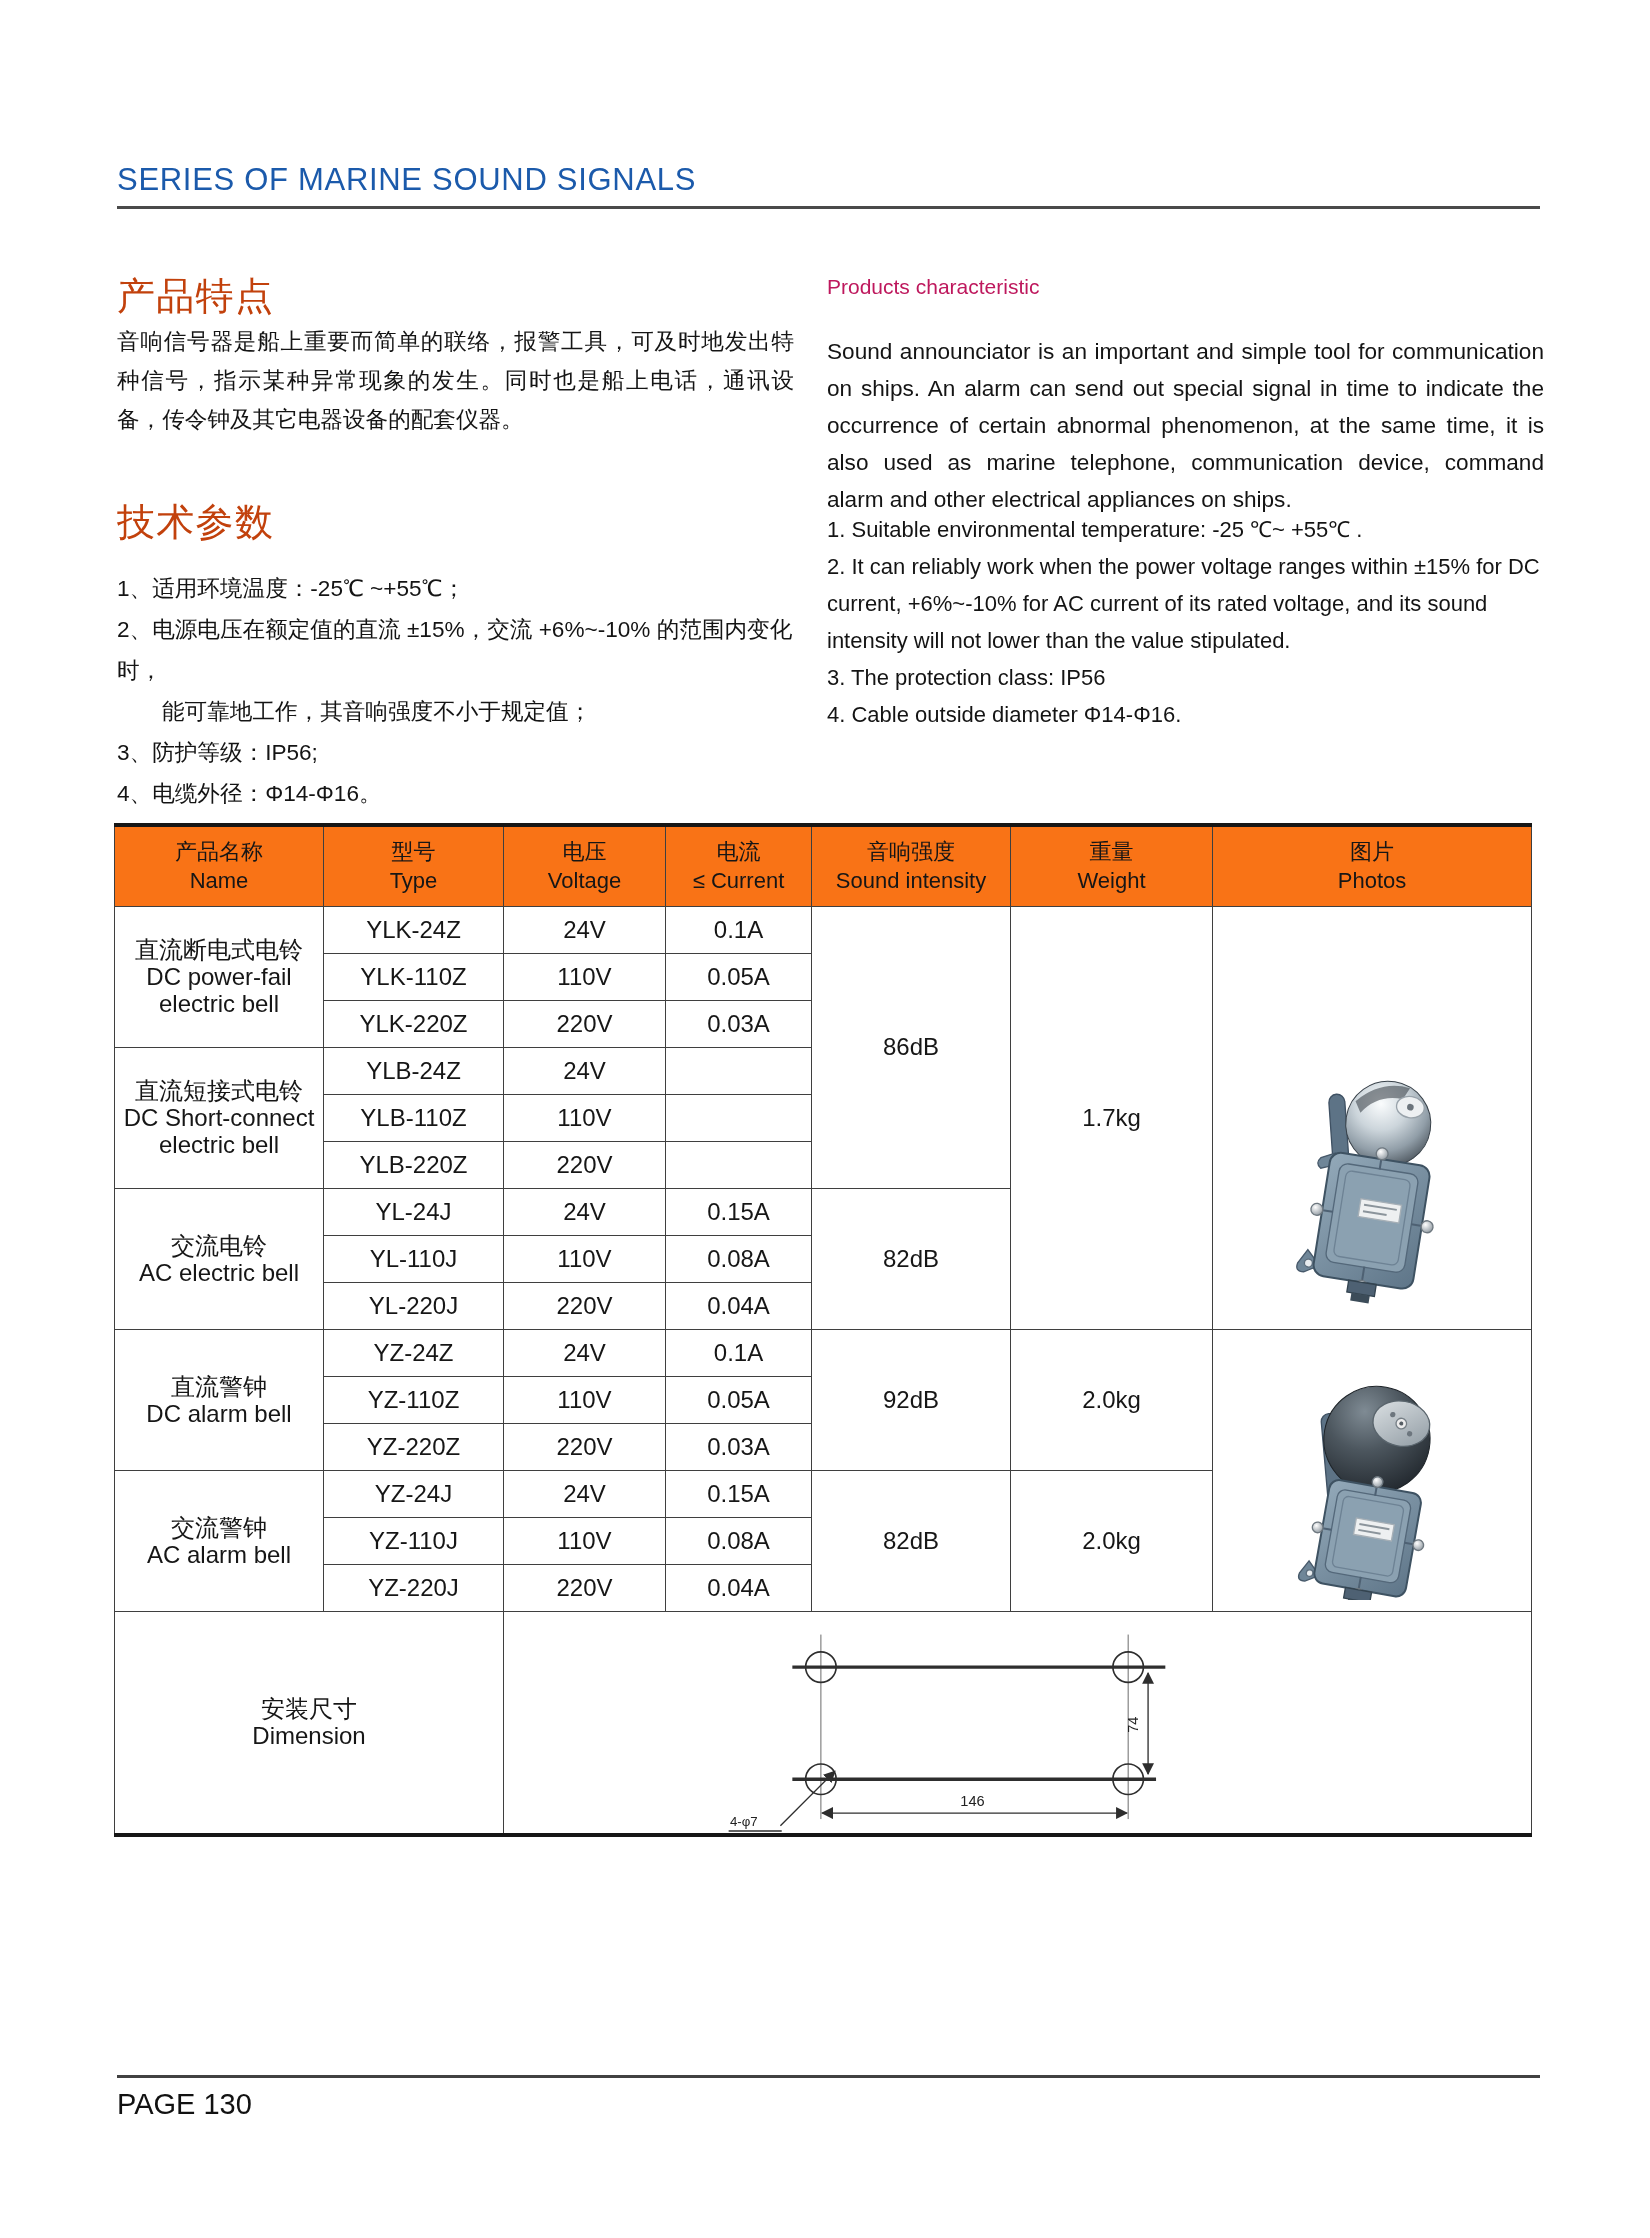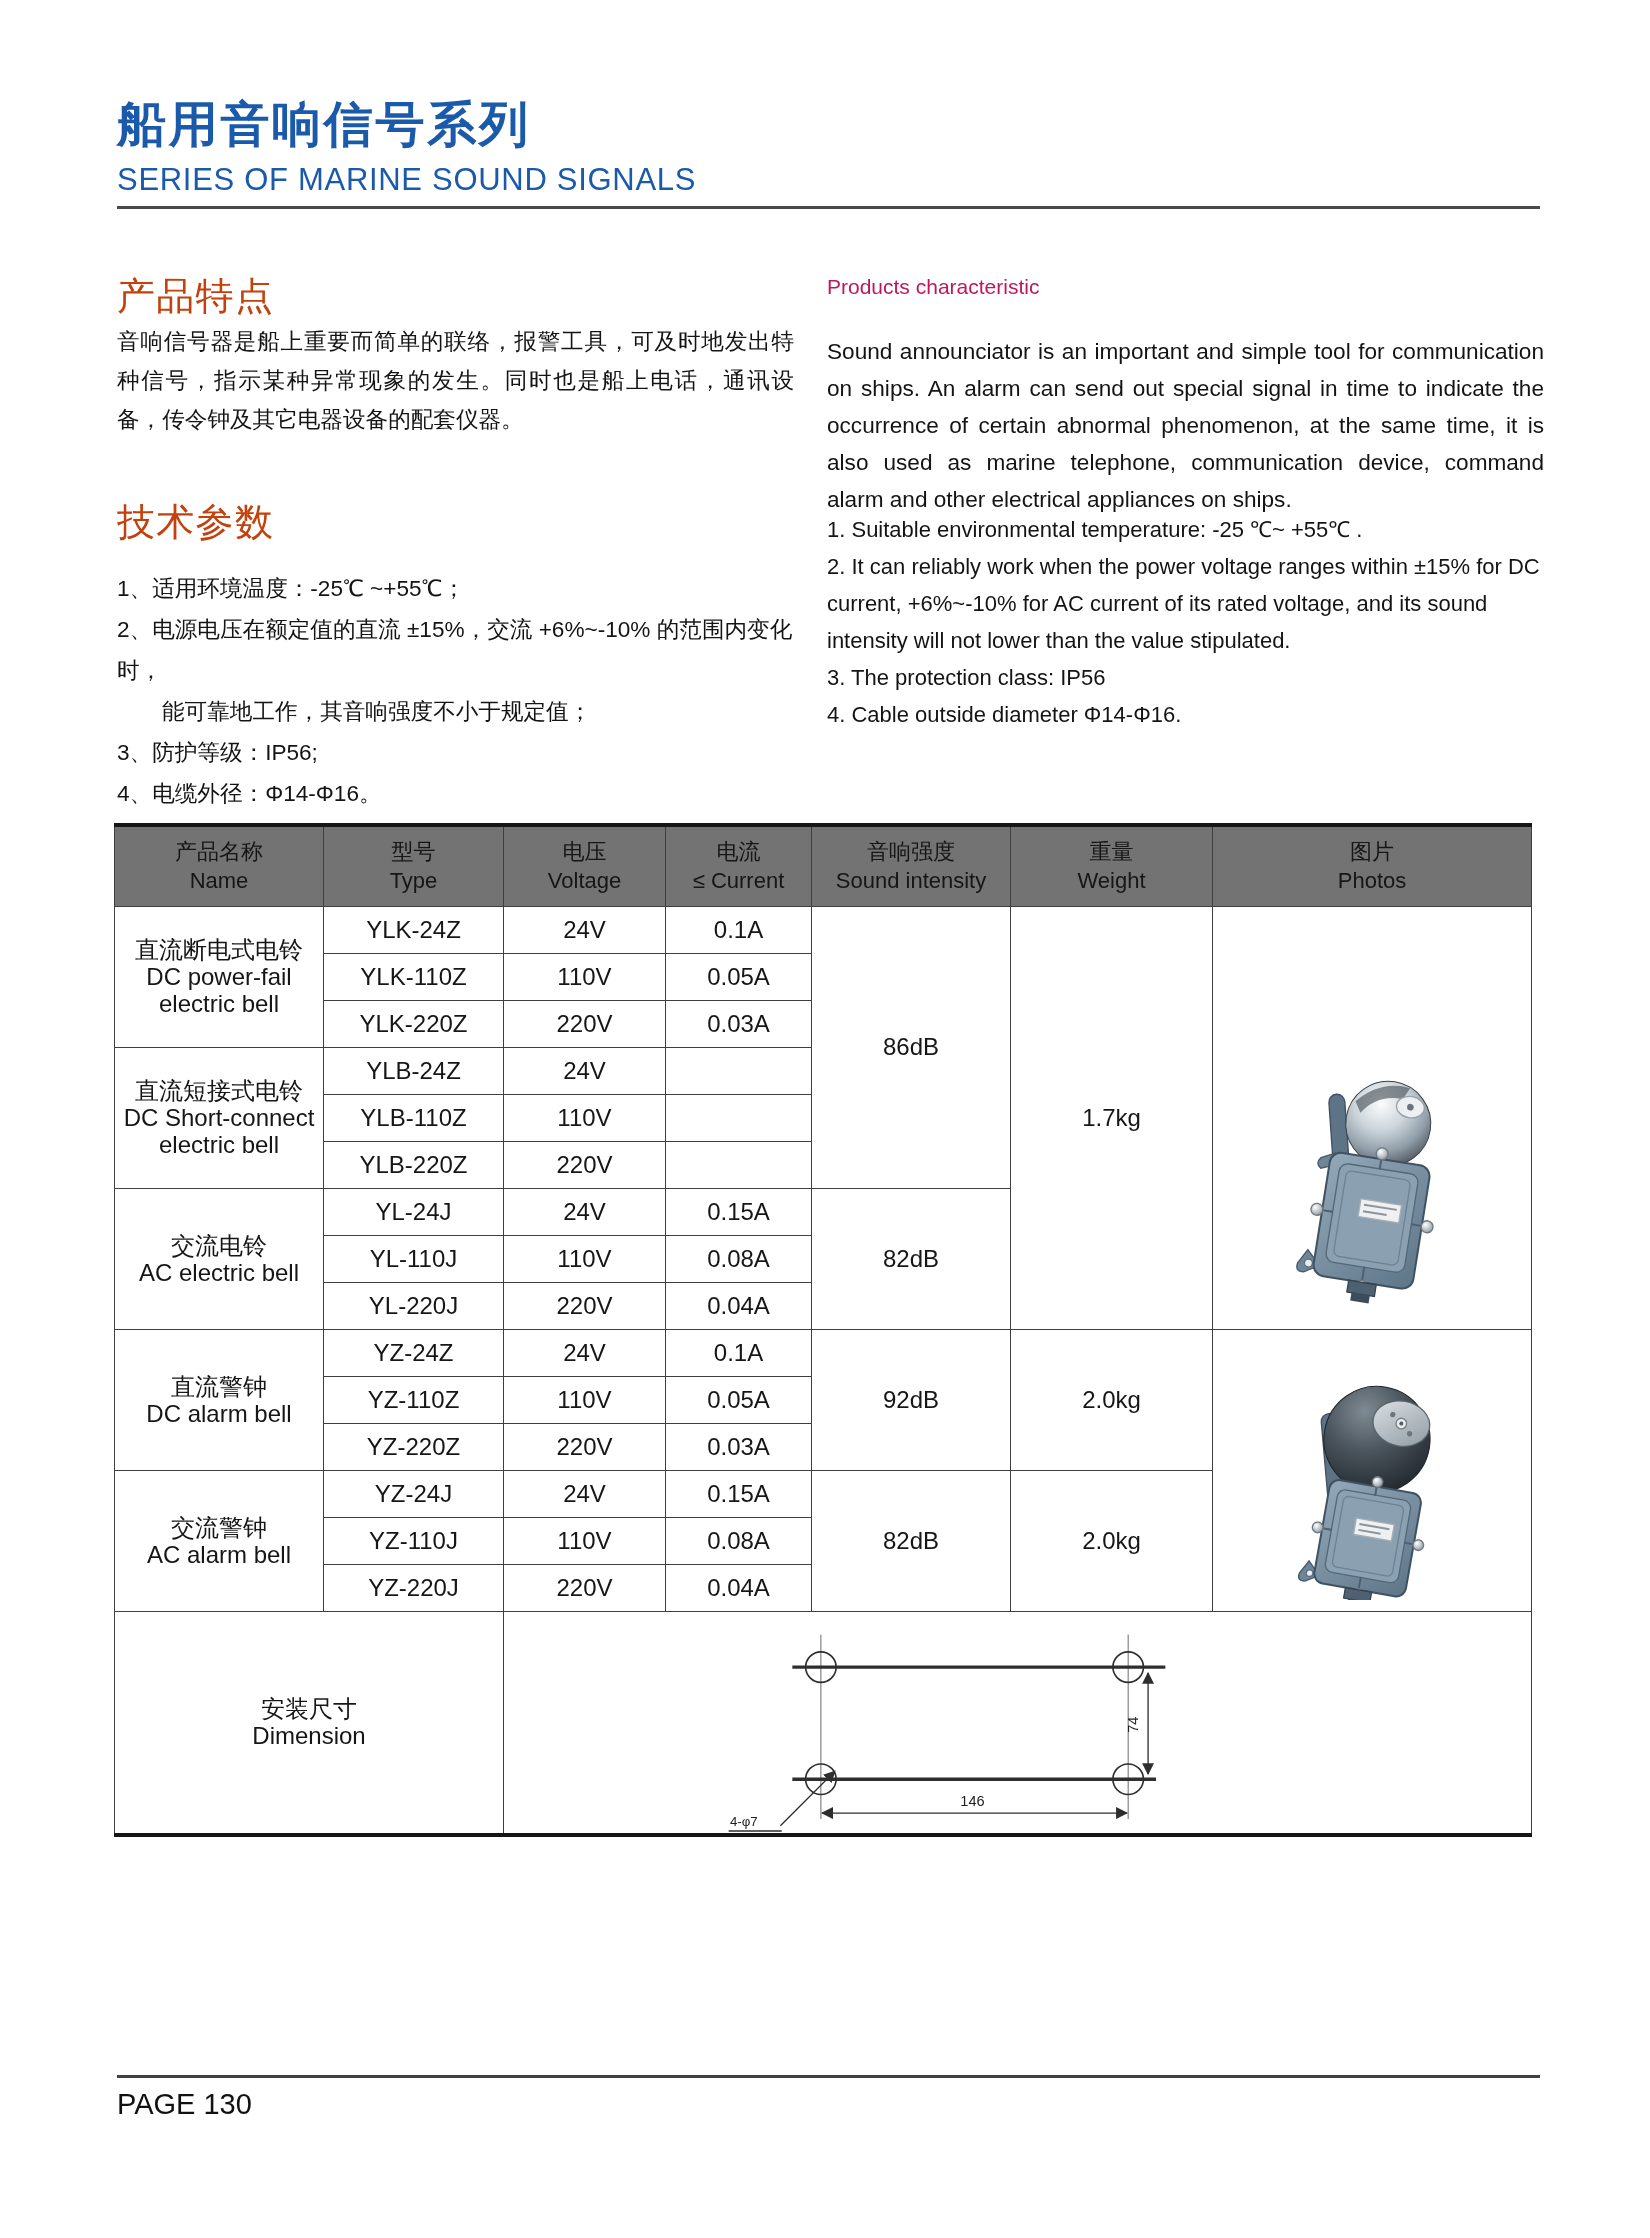--- a/index.html
+++ b/index.html
@@ -29,40 +29,39 @@
   
   table.products{
     position:absolute;left:114px;top:823px;width:1417px;
     border-collapse:collapse;table-layout:fixed;
     border-top:4.7px solid #161616;border-bottom:4.7px solid #161616;
     border-left:1.3px solid #3f3f3f;
   }
   table.products td{border:1.3px solid #3f3f3f;text-align:center;vertical-align:middle;
     padding:0;font-size:24px;color:#161616;}
   tr.thead{height:81px;}
-  tr.thead td{background:#737373;font-size:22px;line-height:29px;font-weight:400;}
+  tr.thead td{background:#f97316;font-size:22px;line-height:29px;font-weight:400;}
   tr.r{height:47px;}
   tr.dim{height:224px;}
   td.name{font-size:22px;line-height:27px;}
   td.bthick{border-bottom:2.7px solid #161616;}
   td.noright{border-right:none;}
   td.photo{vertical-align:top;}
   td.photo svg{display:block;margin:0 auto;}
   td.drawing{vertical-align:middle;}
   td.drawing svg{display:block;margin:0 auto;}
   
   .rule-bottom{position:absolute;left:117px;top:2075px;width:1423px;height:3.3px;background:#414141;}
   .footer-text{position:absolute;left:117px;top:2088px;font-size:29px;color:#111;}
 </style>
 </head>
 <body>
 
 <div class="page">
 
-  <div class="title-zh">船用音响信号系列</div>
   <div class="title-en">SERIES OF MARINE SOUND SIGNALS</div>
   <div class="rule-top"></div>
 
   <div class="sec sec-feat-zh">
     <div class="h-zh">产品特点</div>
     <div class="body-zh">音响信号器是船上重要而简单的联络，报警工具，可及时地发出特种信号，指示某种异常现象的发生。同时也是船上电话，通讯设备，传令钟及其它电器设备的配套仪器。</div>
   </div>
 
   <div class="sec sec-feat-en">
     <div class="h-en">Products characteristic</div>

